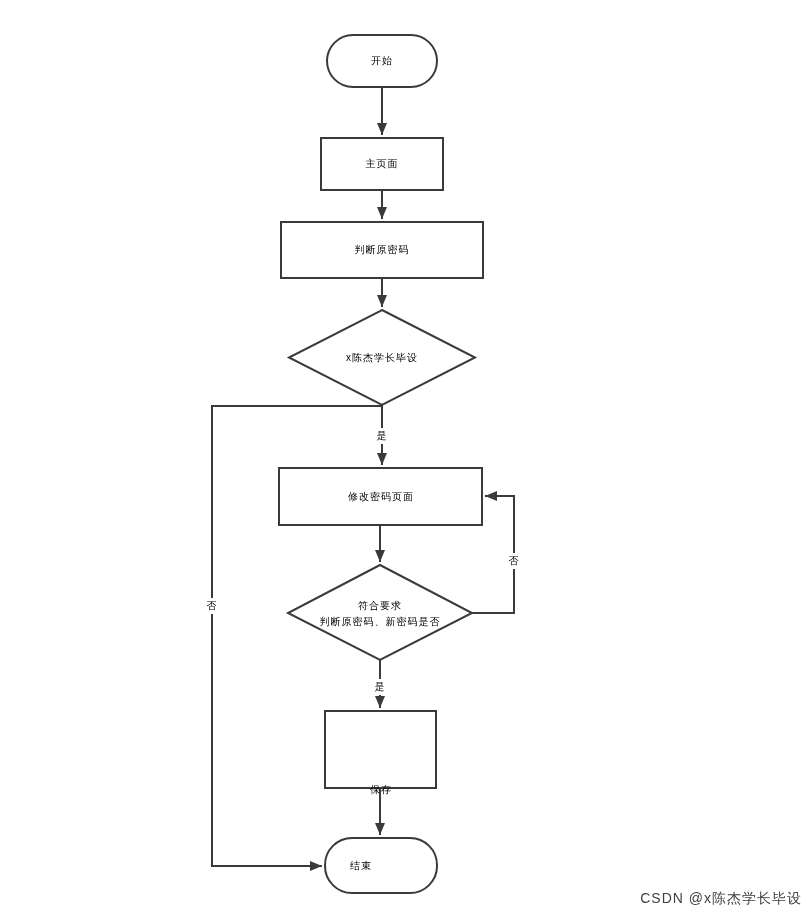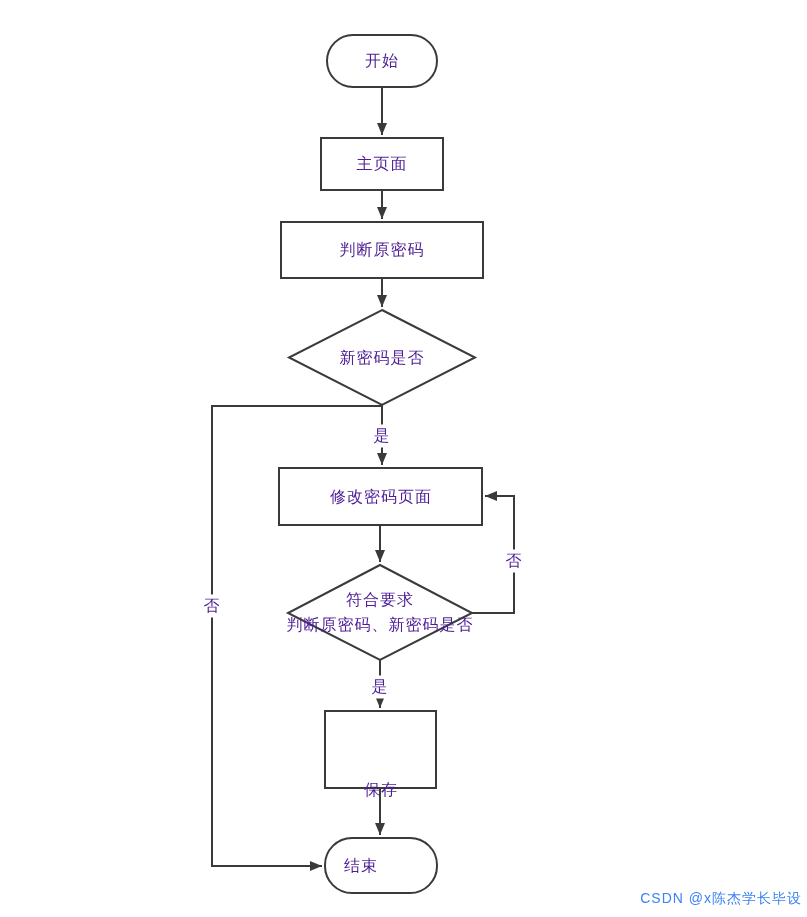--- a/index.html
+++ b/index.html
@@ -26,38 +26,38 @@
     stroke-width: 2;
   }
   .connector {
     fill: none;
     stroke: #3a3a3a;
     stroke-width: 2;
   }
   .label {
     position: absolute;
     transform: translate(-50%, -50%);
-    color: #4c1d95;
-    font-size: 16px;
+    color: #000000;
+    font-size: 10px;
     letter-spacing: 1px;
     white-space: nowrap;
     text-align: center;
   }
   .edge-label {
     background: #ffffff;
     padding: 1px 3px;
   }
   .two-line {
     line-height: 1.55;
   }
   .watermark {
     position: absolute;
     top: 890px;
     right: 5px;
-    color: #3b82f6;
+    color: #404040;
     font-size: 14px;
     letter-spacing: 1px;
     white-space: nowrap;
   }
 </style>
 </head>
 <body>
 
 <div id="canvas">
 
@@ -84,21 +84,21 @@
     <polygon class="shape" points="382,310 475,357.5 382,405 289,357.5"></polygon>
     <rect class="shape" x="279" y="468" width="203" height="57"></rect>
     <polygon class="shape" points="380,565 472,613 380,660 288,613"></polygon>
     <rect class="shape" x="325" y="711" width="111" height="77"></rect>
     <rect class="shape" x="325" y="838" width="112" height="55" rx="27" ry="27"></rect>
   </svg>
 
   <div class="label" style="left:382px; top:61px;">开始</div>
   <div class="label" style="left:382px; top:164px;">主页面</div>
   <div class="label" style="left:382px; top:250px;">判断原密码</div>
-  <div class="label" style="left:382px; top:358px;">新密码是否</div>
+  <div class="label" style="left:382px; top:358px;">x陈杰学长毕设</div>
   <div class="label" style="left:381px; top:497px;">修改密码页面</div>
   <div class="label two-line" style="left:380px; top:613px;">
     <div>符合要求</div>
     <div>判断原密码、新密码是否</div>
   </div>
   <div class="label" style="left:381px; top:790px;">保存</div>
   <div class="label" style="left:361px; top:866px;">结束</div>
 
   <div class="label edge-label" style="left:382px; top:436px;">是</div>
   <div class="label edge-label" style="left:212px; top:606px;">否</div>

